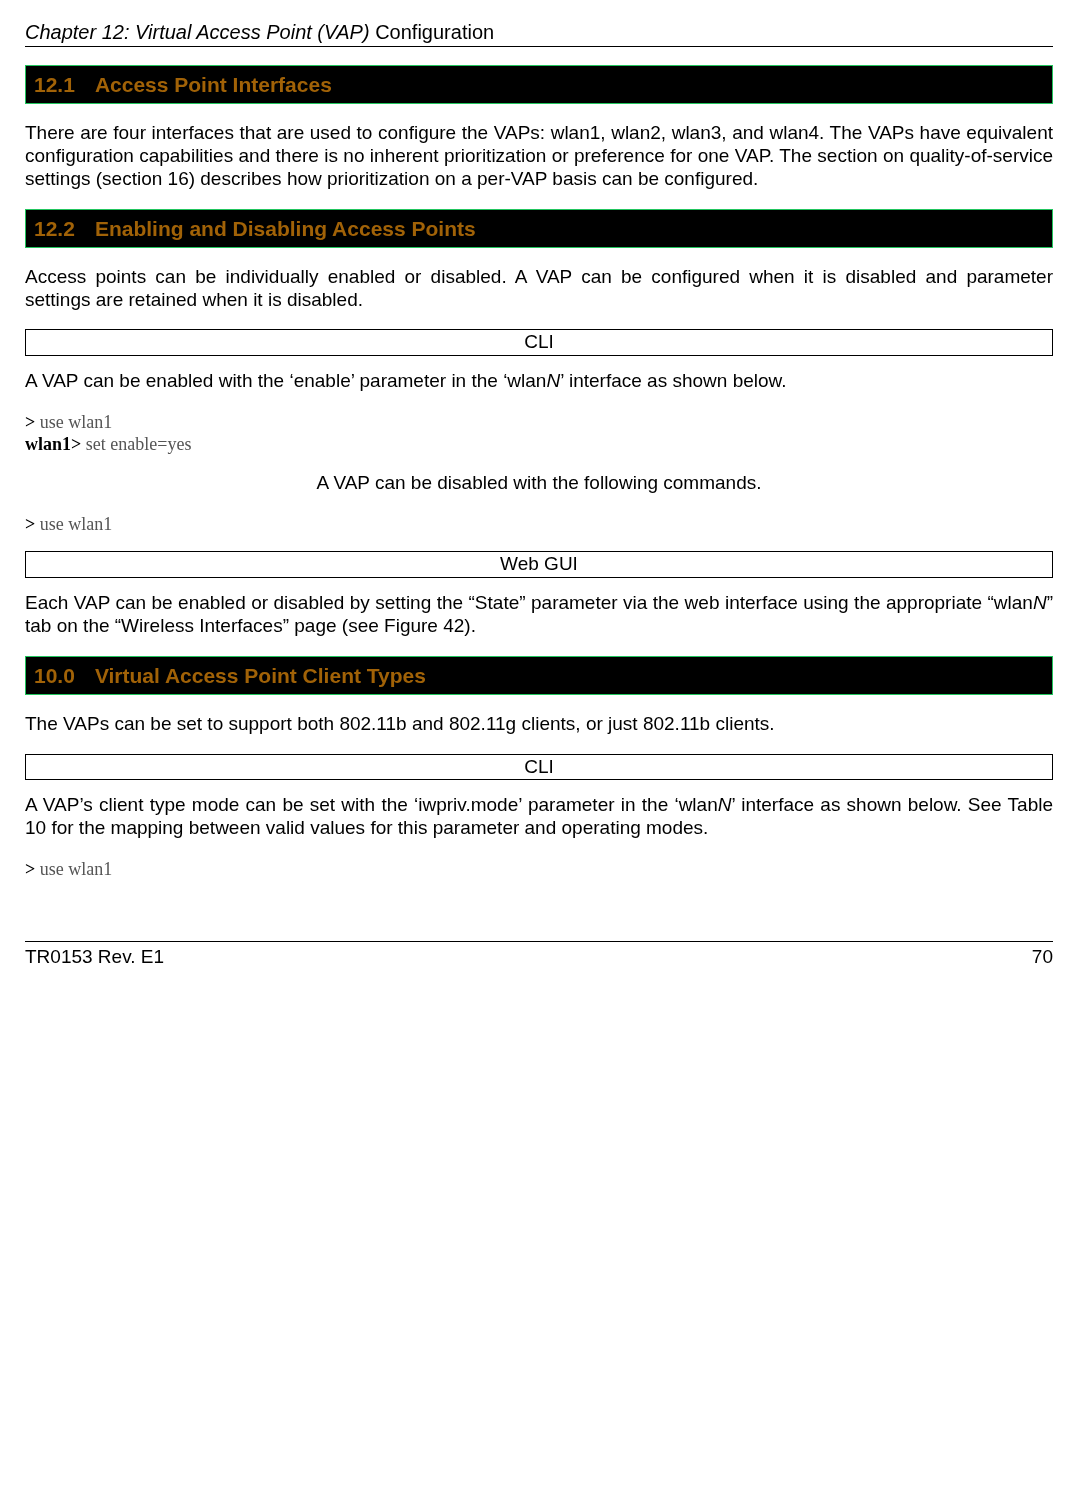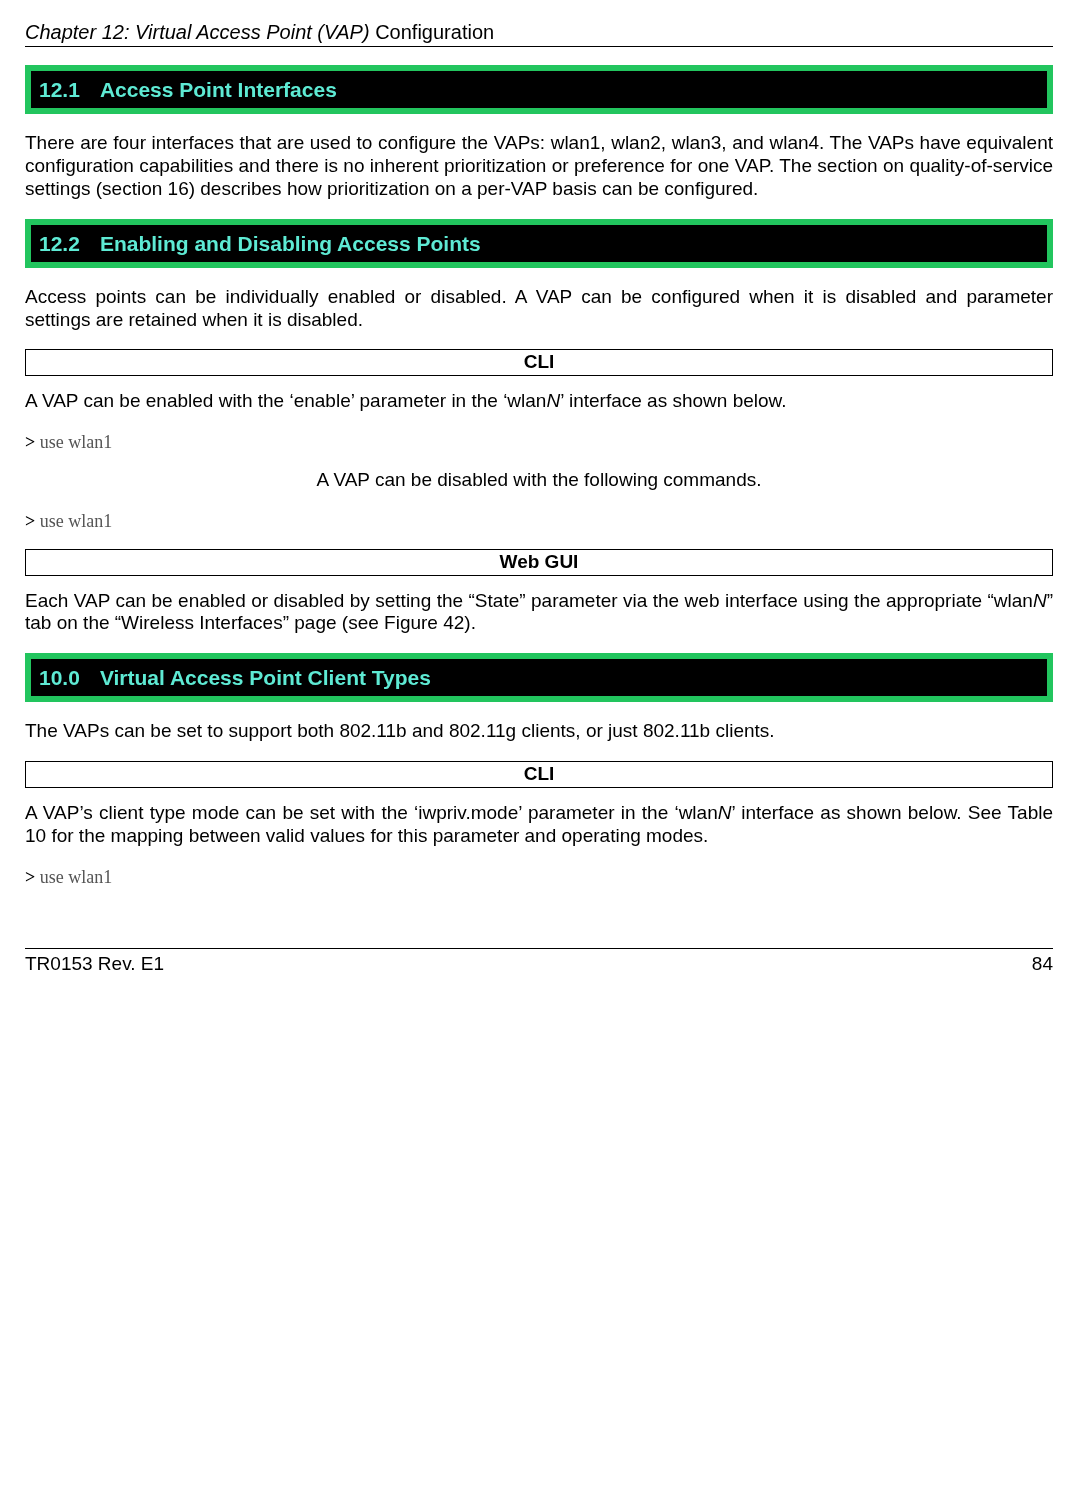--- a/index.html
+++ b/index.html
@@ -17,40 +17,40 @@
   .chapter-title .italic {
     font-style: italic;
   }
   hr.top-rule {
     border: none;
     border-top: 1px solid #000;
     margin: 0 0 18px 0;
   }
   .section-header {
     background: #000;
-    color: #5eead4;
+    color: #a16207;
     font-weight: bold;
     font-size: 21px;
     padding: 6px 8px;
     margin-top: 10px;
     margin-bottom: 18px;
-    border: 6px solid #22c55e;
+    border: 1px solid #22c55e;
   }
   .section-header .num {
     display: inline-block;
     margin-right: 20px;
   }
   p.body {
     margin: 0 0 18px 0;
     text-align: justify;
   }
   .sub-header {
     border: 1px solid #000;
     text-align: center;
-    font-weight: bold;
+    font-weight: normal;
     font-size: 19px;
     padding: 1px 0;
     margin: 16px 0 14px 0;
   }
   .cli-block {
     font-family: Liberation Serif, serif;
     font-size: 18px;
     color: #555;
     margin: 10px 0 16px 0;
     line-height: 1.25;
@@ -96,20 +96,21 @@
 <p class="body">Access points can be individually enabled or disabled. A VAP can be configured when it is disabled and parameter settings are retained when it is disabled.</p>
 
 <div class="sub-header">CLI</div>
 
 <p class="body" style="text-align:left">
   <span>A VAP can be enabled with the ‘enable’ parameter in the ‘wlan</span><span class="italic-inline">N</span><span>’ interface as shown below.</span>
 </p>
 
 <div class="cli-block">
   <div><span class="prompt">&gt;</span><span> use wlan1</span></div>
+  <div><span class="prompt">wlan1&gt;</span><span> set enable=yes</span></div>
 </div>
 
 <p class="body" style="text-align:center">A VAP can be disabled with the following commands.</p>
 
 <div class="cli-block">
   <div><span class="prompt">&gt;</span><span> use wlan1</span></div>
 </div>
 
 <div class="sub-header">Web GUI</div>
 
@@ -129,15 +130,15 @@
 </p>
 
 <div class="cli-block">
   <div><span class="prompt">&gt;</span><span> use wlan1</span></div>
 </div>
 
 <div class="footer">
   <hr class="bottom-rule">
   <div class="footer-row">
     <span>TR0153 Rev. E1</span>
-    <span>84</span>
+    <span>70</span>
   </div>
 </div>
 
 </body></html>

